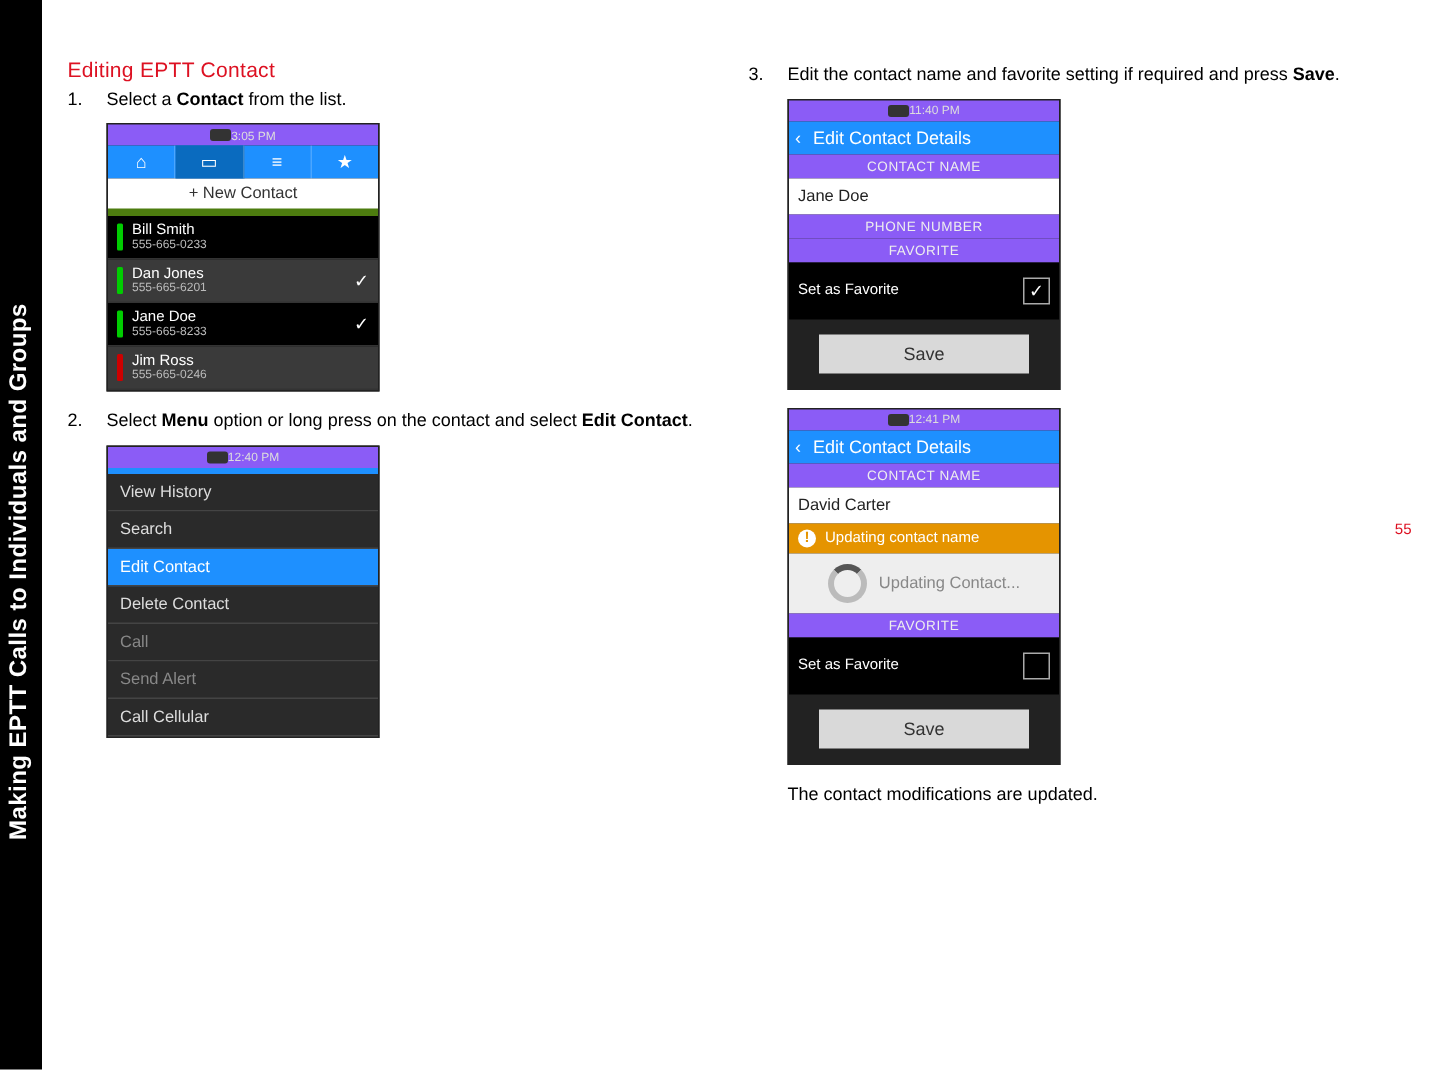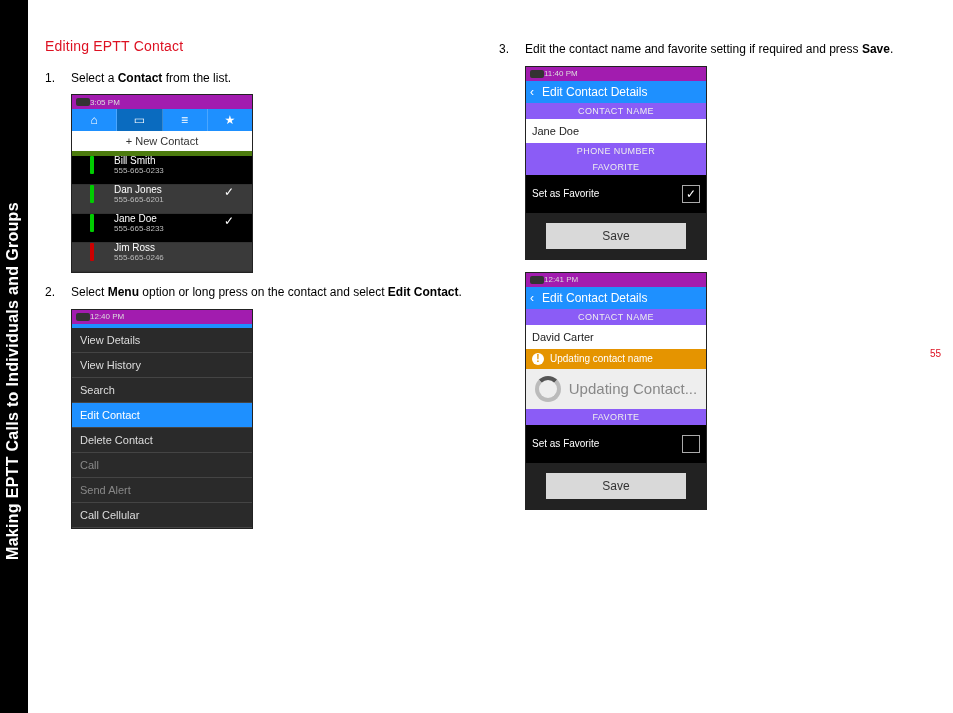--- a/index.html
+++ b/index.html
@@ -1,52 +1,52 @@
 <!DOCTYPE html>
 <html><head>
 <meta charset="utf-8">
 <style>
 body{margin:0;font-family:Arial,Helvetica,sans-serif;font-size:12px;color:#000;width:953px;height:713px;position:relative;background:#fff}
 .black-bar{position:absolute;left:0;top:0;width:28px;height:713px;background:#000}
 .side-text{position:absolute;left:0;top:0;width:713px;height:28px;transform-origin:0 0;transform:rotate(-90deg) translate(-560px,4px);color:#fff;font-family:"Arial Narrow",Arial,sans-serif;font-stretch:condensed;font-weight:bold;font-size:16px;letter-spacing:.3px;text-align:left}
 .page{position:absolute;left:45px;top:38px;width:880px;display:flex;gap:28px}
 .col{width:430px}
-.heading{color:#d12;font-size:14px;font-family:"Arial Narrow",Arial,sans-serif;font-stretch:condensed;line-height:1.2;margin-bottom:16px;letter-spacing:.2px}
+.heading{color:#d12;font-size:14px;font-family:"Arial Narrow",Arial,sans-serif;font-stretch:condensed;line-height:1.2;margin-bottom:4px;letter-spacing:.2px}
 .step{display:flex;margin:4px 0}
 .num{width:26px;flex-shrink:0;font-size:12px}
 .txt{font-size:12px;line-height:1.3}
 .screenshot{margin:8px 0 12px 26px;font-size:10px}
 .phone{background:#222;color:#fff;width:180px;border:1px solid #222}
-.statusbar{height:14px;background:#a21caf;display:flex;align-items:center;justify-content:flex-start;padding:0 4px;font-size:8px;color:#ddd}
+.statusbar{height:14px;background:#8b5cf6;display:flex;align-items:center;justify-content:center;padding:0 4px;font-size:8px;color:#ddd}
 .statusbar .lead{width:14px;height:8px;background:#333;border-radius:2px}
 .toolbar{background:#1e90ff;height:22px;display:flex}
 .toolbar span{flex:1;display:flex;align-items:center;justify-content:center;border-right:1px solid rgba(255,255,255,.2);color:#fff;font-size:12px}
 .toolbar span:last-child{border-right:none}
 .newcontact{background:#fff;color:#333;height:20px;display:flex;align-items:center;justify-content:center;font-size:11px;border-bottom:5px solid #4d7c0f}
-.row{display:flex;height:28px;background:#000;border-bottom:1px solid #333;color:#eee;padding:0 18px;font-size:10px;gap:20px}
+.row{display:flex;align-items:center;height:28px;background:#000;border-bottom:1px solid #333;color:#eee;padding:0 6px;font-size:10px;gap:6px}
 .row.light{background:#3a3a3a}
 .pres{width:4px;height:18px;background:#0c0;border-radius:1px}
 .pres.red{background:#c00}
 .row .info{flex:1;display:flex;flex-direction:column;line-height:1.05}
 .row .info .name{color:#fff;font-size:10px}
 .row .info .ph{color:#bbb;font-size:8px}
 .check{color:#fff;font-size:12px}
 .menu .mrow{height:24px;background:#2a2a2a;color:#ddd;display:flex;align-items:center;padding:0 8px;font-size:11px;border-bottom:1px solid #444}
 .menu .mrow.sel{background:#1e90ff;color:#fff}
 .menu .mrow.dis{color:#888}
 .back-icon{font-size:12px;margin-right:4px}
 .hdr{background:#1e90ff;color:#fff;height:22px;display:flex;align-items:center;padding:0 4px;font-size:12px;gap:4px}
 .label{background:#8b5cf6;color:#eee;height:16px;display:flex;align-items:center;justify-content:center;font-size:9px;letter-spacing:.4px}
 .field{background:#fff;color:#222;height:24px;display:flex;align-items:center;padding:0 6px;font-size:11px}
 .field.value{justify-content:flex-end}
 .fav{background:#000;color:#fff;height:38px;display:flex;align-items:center;justify-content:space-between;padding:0 6px;font-size:10px}
 .save{background:#d9d9d9;color:#333;height:26px;display:flex;align-items:center;justify-content:center;font-size:12px;margin:10px 20px}
 .notify{background:#e59400;color:#fff;height:20px;display:flex;align-items:center;padding:0 6px;font-size:10px;gap:6px}
 .notify .excl{width:12px;height:12px;border-radius:50%;background:#fff;color:#e59400;display:flex;align-items:center;justify-content:center;font-weight:bold;font-size:10px}
-.loading{background:#eee;color:#888;height:40px;display:flex;align-items:center;justify-content:center;font-size:15px;gap:8px}
+.loading{background:#eee;color:#888;height:40px;display:flex;align-items:center;justify-content:center;font-size:11px;gap:8px}
 .spin{width:18px;height:18px;border:4px solid #bbb;border-top-color:#555;border-radius:50%}
 .box-check{width:16px;height:16px;border:1px solid #aaa;display:inline-flex;align-items:center;justify-content:center;font-size:12px;color:#fff}
 .pagenum{position:absolute;right:12px;top:348px;color:#d12;font-size:10px}
 b{font-weight:bold}
 </style>
 </head>
 <body>
 
 <div class="black-bar"></div>
 <div class="side-text">Making EPTT Calls to Individuals and Groups</div>
@@ -115,21 +115,20 @@
     </div>
 
     <div class="screenshot">
       <div class="phone">
         <div class="statusbar">
             <span class="lead"></span>
             <span>12:40 PM</span>
           </div>
         <div style="height:4px;background:#1e90ff"></div>
         <div class="menu" id="menu-list">
-            <div class="mrow">View Details</div>
             <div class="mrow">View History</div>
             <div class="mrow">Search</div>
             <div class="mrow sel">Edit Contact</div>
             <div class="mrow">Delete Contact</div>
             <div class="mrow dis">Call</div>
             <div class="mrow dis">Send Alert</div>
             <div class="mrow">Call Cellular</div>
           </div>
       </div>
     </div>
@@ -187,15 +186,19 @@
           </div>
         <div class="label">FAVORITE</div>
         <div class="fav">
             <span>Set as Favorite</span>
             <span class="box-check"></span>
           </div>
         <div class="save">Save</div>
       </div>
     </div>
 
+    <div class="step">
+      <div class="num"></div>
+      <div class="txt">The contact modifications are updated.</div>
+    </div>
 
   </div>
 </div>
 
 </body></html>

